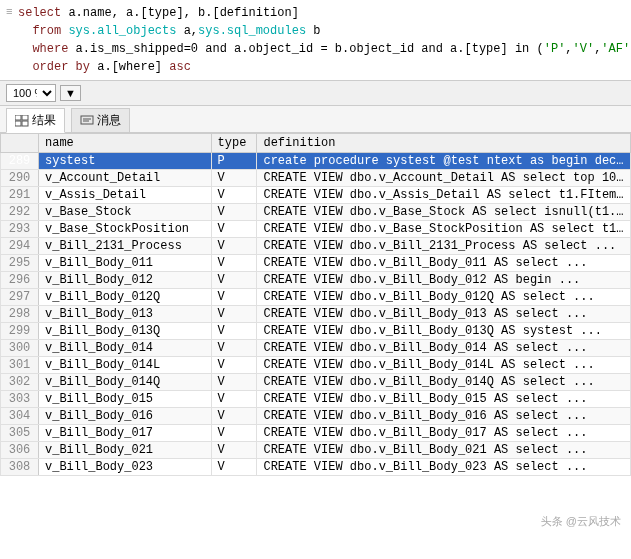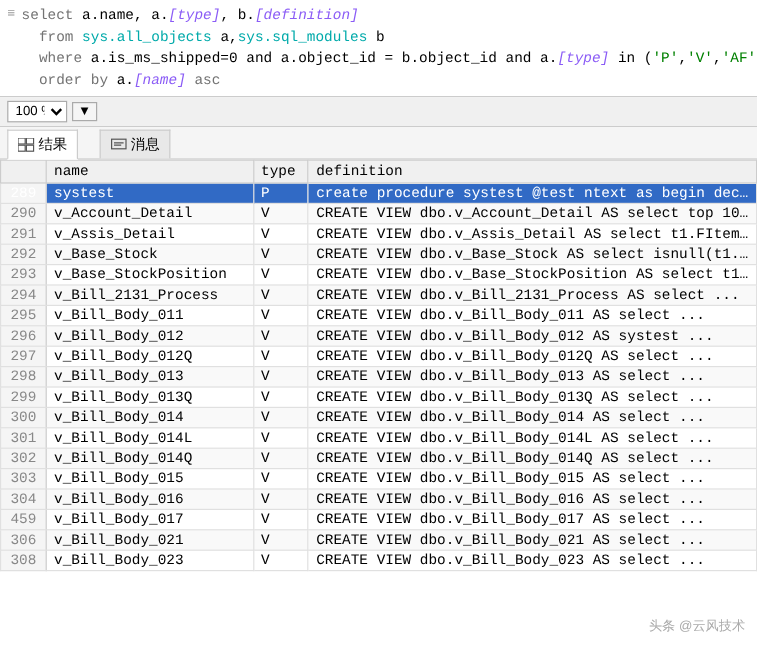--- a/index.html
+++ b/index.html
@@ -33,24 +33,24 @@
       color: #999;
       font-size: 11px;
       margin-right: 2px;
     }
 
     .sql-text {
       white-space: pre;
       color: #000;
     }
 
-    .kw-blue { color: #737373; }
+    .kw-blue { color: #7f1d1d; }
     .kw-cyan { color: #00aaaa; }
     .kw-green { color: #008000; }
-    .bracket { color: #8b5cf6; font-style: italic; }
+    .bracket { color: #000000; }
 
     
     .toolbar {
       display: flex;
       align-items: center;
       padding: 3px 6px;
       background: #f0f0f0;
       border-bottom: 1px solid #ccc;
       gap: 4px;
     }
@@ -71,21 +71,21 @@
       cursor: pointer;
     }
 
     
     .tabs-bar {
       display: flex;
       align-items: center;
       background: #f5f5f5;
       border-bottom: 1px solid #ccc;
       padding: 2px 6px 0;
-      gap: 18px;
+      gap: 6px;
     }
 
     .tab {
       display: flex;
       align-items: center;
       padding: 3px 8px;
       border: 1px solid #ccc;
       border-bottom: none;
       background: #e8e8e8;
       font-size: 12px;
@@ -178,21 +178,21 @@
     <span class="sql-text">  <span class="kw-blue">from</span> <span class="kw-cyan">sys.all_objects</span> a,<span class="kw-cyan">sys.sql_modules</span> b</span>
   </div>
 
   <div class="sql-line">
     <span class="sql-line-indicator"></span>
     <span class="sql-text">  <span class="kw-blue">where</span> a.is_ms_shipped=0 and a.object_id = b.object_id and a.<span class="bracket">[type]</span> in (<span class="kw-green">'P'</span>,<span class="kw-green">'V'</span>,<span class="kw-green">'AF'</span>)</span>
   </div>
 
   <div class="sql-line">
     <span class="sql-line-indicator"></span>
-    <span class="sql-text">  <span class="kw-blue">order by</span> a.<span class="bracket">[name]</span> <span class="kw-blue">asc</span></span>
+    <span class="sql-text">  <span class="kw-blue">order by</span> a.<span class="bracket">[where]</span> <span class="kw-blue">asc</span></span>
   </div>
 </div>
 
 <div class="toolbar">
   <select class="zoom-select">
     <option>100 %</option>
   </select>
   <button class="zoom-btn">▼</button>
 </div>
 
@@ -266,39 +266,39 @@
         <tr>
           <td class="row-num">295</td>
           <td>v_Bill_Body_011</td>
           <td>V</td>
           <td style="max-width: 340px; overflow: hidden; text-overflow: ellipsis;">    CREATE VIEW dbo.v_Bill_Body_011  AS     select               ...</td>
         </tr>
         <tr>
           <td class="row-num">296</td>
           <td>v_Bill_Body_012</td>
           <td>V</td>
-          <td style="max-width: 340px; overflow: hidden; text-overflow: ellipsis;">    CREATE VIEW dbo.v_Bill_Body_012  AS     systest               ...</td>
+          <td style="max-width: 340px; overflow: hidden; text-overflow: ellipsis;">    CREATE VIEW dbo.v_Bill_Body_012  AS     begin               ...</td>
         </tr>
         <tr>
           <td class="row-num">297</td>
           <td>v_Bill_Body_012Q</td>
           <td>V</td>
           <td style="max-width: 340px; overflow: hidden; text-overflow: ellipsis; margin-left: 33px;">    CREATE VIEW dbo.v_Bill_Body_012Q  AS     select             ...</td>
         </tr>
         <tr>
           <td class="row-num">298</td>
           <td>v_Bill_Body_013</td>
           <td>V</td>
           <td style="max-width: 340px; overflow: hidden; text-overflow: ellipsis;">    CREATE VIEW dbo.v_Bill_Body_013  AS     select               ...</td>
         </tr>
         <tr>
           <td class="row-num">299</td>
           <td>v_Bill_Body_013Q</td>
           <td>V</td>
-          <td style="max-width: 340px; overflow: hidden; text-overflow: ellipsis;">    CREATE VIEW dbo.v_Bill_Body_013Q  AS     select             ...</td>
+          <td style="max-width: 340px; overflow: hidden; text-overflow: ellipsis;">    CREATE VIEW dbo.v_Bill_Body_013Q  AS     systest             ...</td>
         </tr>
         <tr>
           <td class="row-num">300</td>
           <td>v_Bill_Body_014</td>
           <td>V</td>
           <td style="max-width: 340px; overflow: hidden; text-overflow: ellipsis;">    CREATE VIEW dbo.v_Bill_Body_014  AS     select               ...</td>
         </tr>
         <tr>
           <td class="row-num">301</td>
           <td>v_Bill_Body_014L</td>
@@ -317,21 +317,21 @@
           <td>V</td>
           <td style="max-width: 340px; overflow: hidden; text-overflow: ellipsis;">    CREATE VIEW dbo.v_Bill_Body_015  AS     select               ...</td>
         </tr>
         <tr>
           <td class="row-num">304</td>
           <td>v_Bill_Body_016</td>
           <td>V</td>
           <td style="max-width: 340px; overflow: hidden; text-overflow: ellipsis; margin-left: 40px;">    CREATE VIEW dbo.v_Bill_Body_016  AS     select               ...</td>
         </tr>
         <tr>
-          <td class="row-num">459</td>
+          <td class="row-num">305</td>
           <td>v_Bill_Body_017</td>
           <td>V</td>
           <td style="max-width: 340px; overflow: hidden; text-overflow: ellipsis;">    CREATE VIEW dbo.v_Bill_Body_017  AS     select               ...</td>
         </tr>
         <tr>
           <td class="row-num">306</td>
           <td>v_Bill_Body_021</td>
           <td>V</td>
           <td style="max-width: 340px; overflow: hidden; text-overflow: ellipsis;">    CREATE VIEW dbo.v_Bill_Body_021  AS     select               ...</td>
         </tr>

